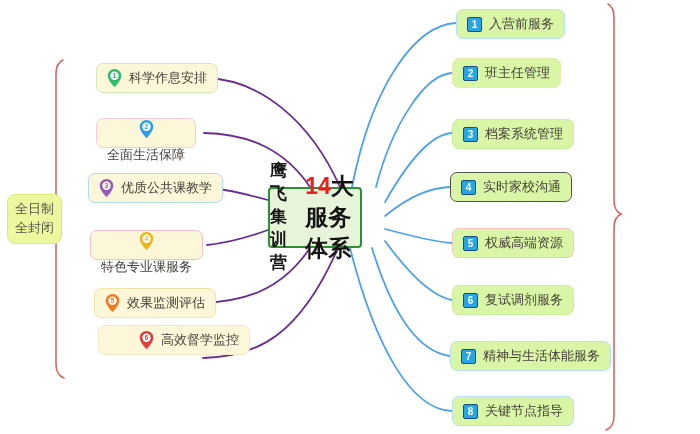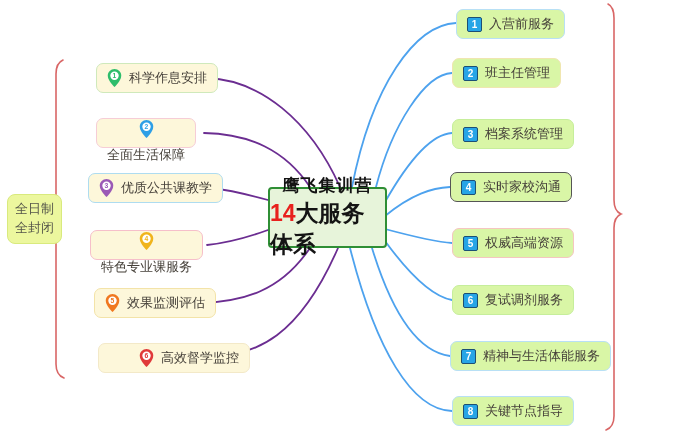--- a/index.html
+++ b/index.html
@@ -2,23 +2,23 @@
 <html><head>
 <meta charset="utf-8">
 <style>
   html,body{margin:0;padding:0;background:#ffffff;}
   .canvas{
     position:relative;width:700px;height:434px;background:#ffffff;
     font-family:"Liberation Sans","DejaVu Sans",sans-serif;overflow:hidden;
   }
   svg.wires{position:absolute;left:0;top:0;width:700px;height:434px;}
   .center-node{
-    position:absolute;left:268px;top:187px;width:119px;height:61px;
+    position:absolute;left:268px;top:187px;width:94px;height:61px;
     background:#e7f4da;border:2.5px solid #2f8f35;border-radius:4px;
-    display:flex;flex-direction:column;align-items:center;justify-content:center;
+    display:flex;flex-direction:row;align-items:center;justify-content:center;
     box-sizing:border-box;z-index:3;
   }
   .center-title{font-size:17px;font-weight:bold;color:#141414;letter-spacing:1px;line-height:1.35;}
   .center-sub{font-size:23px;font-weight:bold;color:#141414;line-height:1.35;}
   .center-sub .num{color:#e8211d;}
   .map-item{
     position:absolute;height:30px;box-sizing:border-box;
     display:flex;align-items:center;gap:7px;padding:0 10px;
     border-radius:7px;font-size:13px;color:#46413a;z-index:2;white-space:nowrap;
   }
@@ -109,21 +109,21 @@
         <span>特色专业课服务</span>
       </div>
       <div class="map-item left" style="left: 88px; top: 288px; border-color: rgb(243, 227, 168);">
         <span class="pin"><svg viewBox="0 0 20 26" width="15" height="20" xmlns="http://www.w3.org/2000/svg">
             <path d="M10 1 C4.9 1 1 4.9 1 10 c0 6.5 9 15 9 15 s9 -8.5 9 -15 C19 4.9 15.1 1 10 1 Z" fill="#f07820"></path>
             <circle cx="10" cy="10" r="5.6" fill="#ffffff"></circle>
             <text x="10" y="13.2" font-size="9" font-weight="bold" fill="#f07820" text-anchor="middle" font-family="Liberation Sans, sans-serif">5</text>
           </svg></span>
         <span>效果监测评估</span>
       </div>
-      <div class="map-item left" style="left: 92px; top: 343px; border-color: rgb(243, 233, 200); padding-left: 40px;">
+      <div class="map-item left" style="left: 92px; top: 325px; border-color: rgb(243, 233, 200); padding-left: 40px;">
         <span class="pin"><svg viewBox="0 0 20 26" width="15" height="20" xmlns="http://www.w3.org/2000/svg">
             <path d="M10 1 C4.9 1 1 4.9 1 10 c0 6.5 9 15 9 15 s9 -8.5 9 -15 C19 4.9 15.1 1 10 1 Z" fill="#e03a3a"></path>
             <circle cx="10" cy="10" r="5.6" fill="#ffffff"></circle>
             <text x="10" y="13.2" font-size="9" font-weight="bold" fill="#e03a3a" text-anchor="middle" font-family="Liberation Sans, sans-serif">6</text>
           </svg></span>
         <span>高效督学监控</span>
       </div>
     </div>
   <div id="rightItems">
       <div class="map-item right" style="left: 456px; top: 9px; border-color: rgb(184, 224, 245);">

